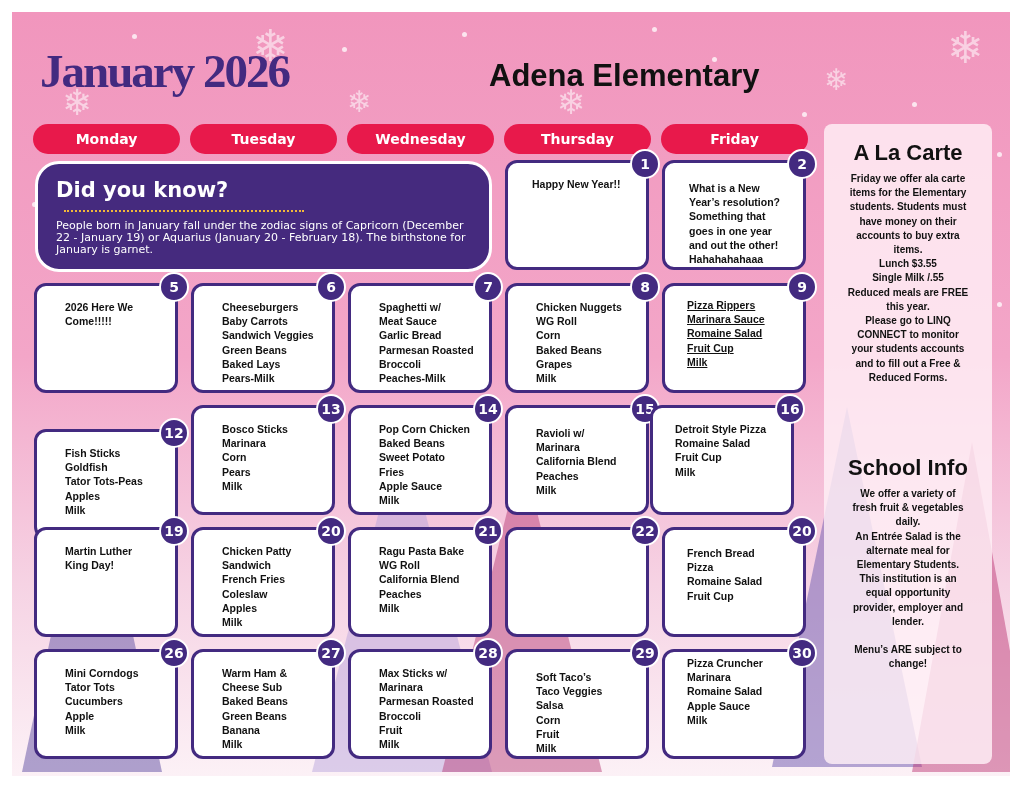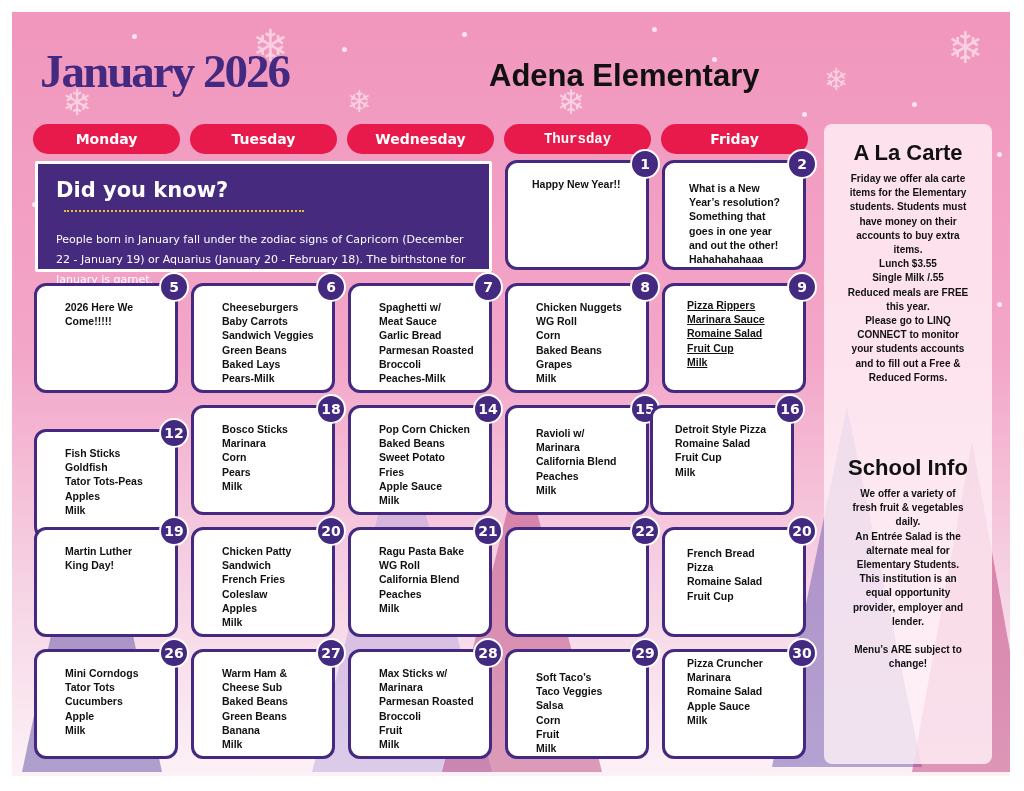--- a/index.html
+++ b/index.html
@@ -27,26 +27,26 @@
   }
 
   .day-header {
     position: absolute; top: 124px; width: 147px; height: 30px; border-radius: 15px;
     background: #e8194b; color: #fff; font-family: "DejaVu Sans", sans-serif; font-weight: bold;
     font-size: 14px; display: flex; align-items: center; justify-content: center;
   }
 
   .dyk {
     position: absolute; left: 35px; top: 161px; width: 457px; height: 111px;
-    background: #452a7e; border: 3px solid #ffffff; border-radius: 2px; color: #fff;
+    background: #452a7e; border: 3px solid #ffffff; border-radius: 24px; color: #fff;
     padding: 14px 18px;
   }
   .dyk-title { font-family: "DejaVu Sans", sans-serif; font-weight: bold; font-size: 21px; display: inline-block; }
   .dyk-dots { display: inline-block; width: 240px; border-bottom: 2px dotted #f2b83a; margin-left: 8px; vertical-align: 4px; }
-  .dyk-body { font-family: "DejaVu Sans", sans-serif; font-size: 11px; line-height: 20px; margin-top: 10px; }
+  .dyk-body { font-family: "DejaVu Sans", sans-serif; font-size: 11px; line-height: 12px; }
 
   .cell {
     position: absolute; width: 144px; height: 110px; background: #fff;
     border: 3px solid #432a80; border-radius: 12px;
   }
   .badge {
     position: absolute; right: -14px; top: -14px; width: 30px; height: 30px; border-radius: 50%;
     background: #432a80; border: 2px solid #fff; color: #fff;
     font-family: "DejaVu Sans", sans-serif; font-weight: bold; font-size: 14px;
     display: flex; align-items: center; justify-content: center;
@@ -92,21 +92,21 @@
   <div class="dot" style="left:20px; top:190px;"></div>
   <div class="dot" style="left:985px; top:290px;"></div>
 </div>
 
 <div class="month-title">January 2026</div>
 <div class="school-title">Adena Elementary</div>
 
 <div class="day-header" style="left:33px;">Monday</div>
 <div class="day-header" style="left:190px;">Tuesday</div>
 <div class="day-header" style="left:347px;">Wednesday</div>
-<div class="day-header" style="left:504px;font-family:Liberation Mono, monospace;">Thursday</div>
+<div class="day-header" style="left:504px;">Thursday</div>
 <div class="day-header" style="left:661px;">Friday</div>
 
 <div class="dyk">
   <span class="dyk-title">Did you know?</span><span class="dyk-dots"></span>
   <div class="dyk-body">People born in January fall under the zodiac signs of Capricorn (December 22 - January 19) or Aquarius (January 20 - February 18). The birthstone for January is garnet.</div>
 </div>
 
 <div class="cell" style="left:505px; top:160px;">
   <div class="badge">1</div>
   <div class="cell-text" style="left:24px;">Happy New Year!!</div>
@@ -164,21 +164,21 @@
 
 <div class="cell" style="left:34px; top:429px;">
   <div class="badge">12</div>
   <div class="cell-text">Fish Sticks
 Goldfish
 Tator Tots-Peas
 Apples
 Milk</div>
 </div>
 <div class="cell" style="left:191px; top:405px;">
-  <div class="badge">18</div>
+  <div class="badge">13</div>
   <div class="cell-text">Bosco Sticks
 Marinara
 Corn
 Pears
 Milk</div>
 </div>
 <div class="cell" style="left:348px; top:405px;">
   <div class="badge">14</div>
   <div class="cell-text">Pop Corn Chicken
 Baked Beans

